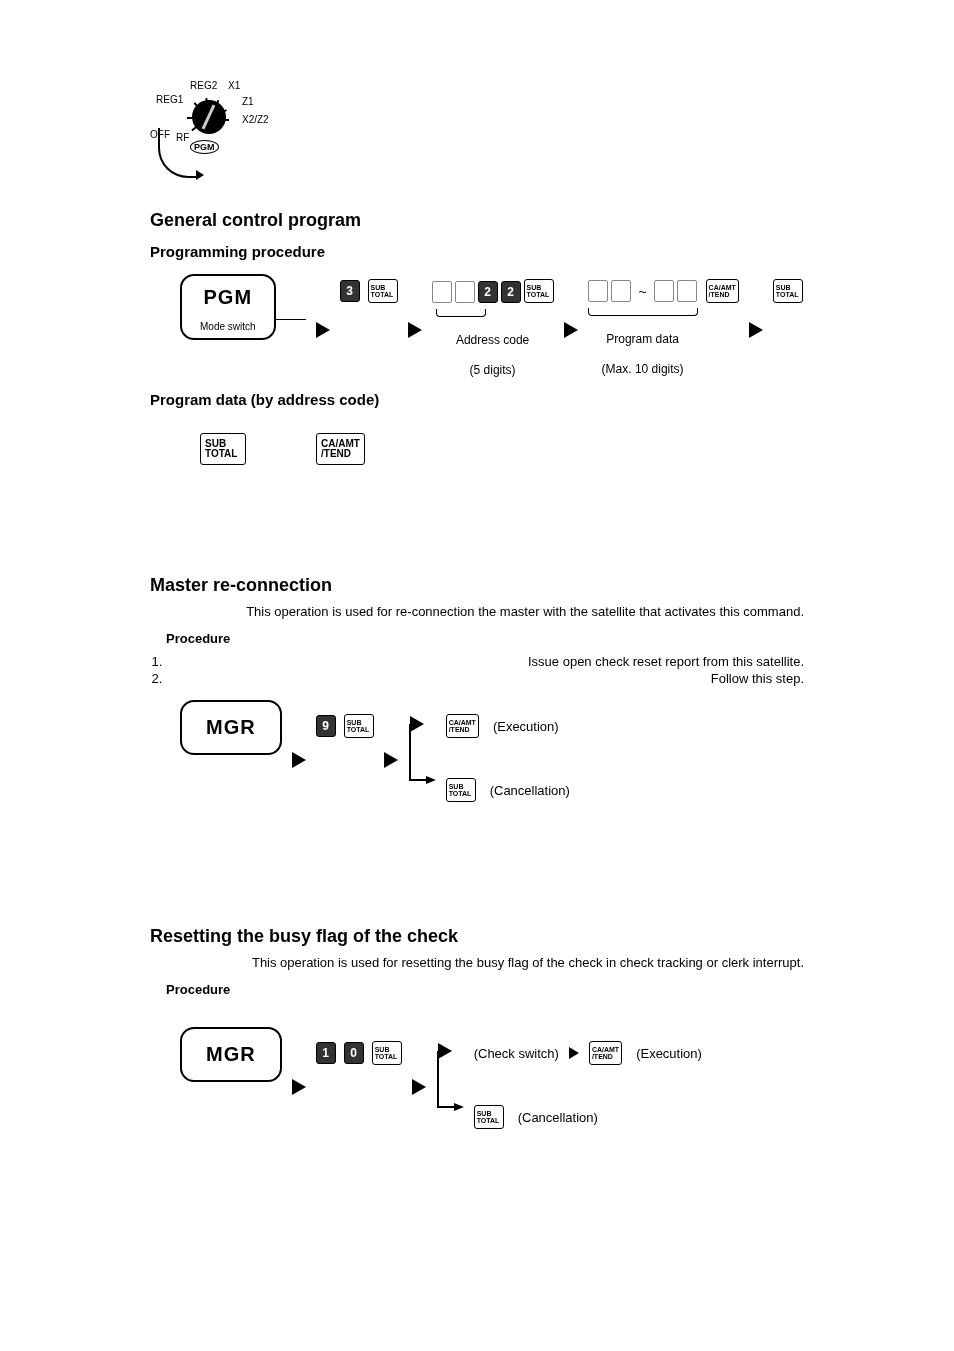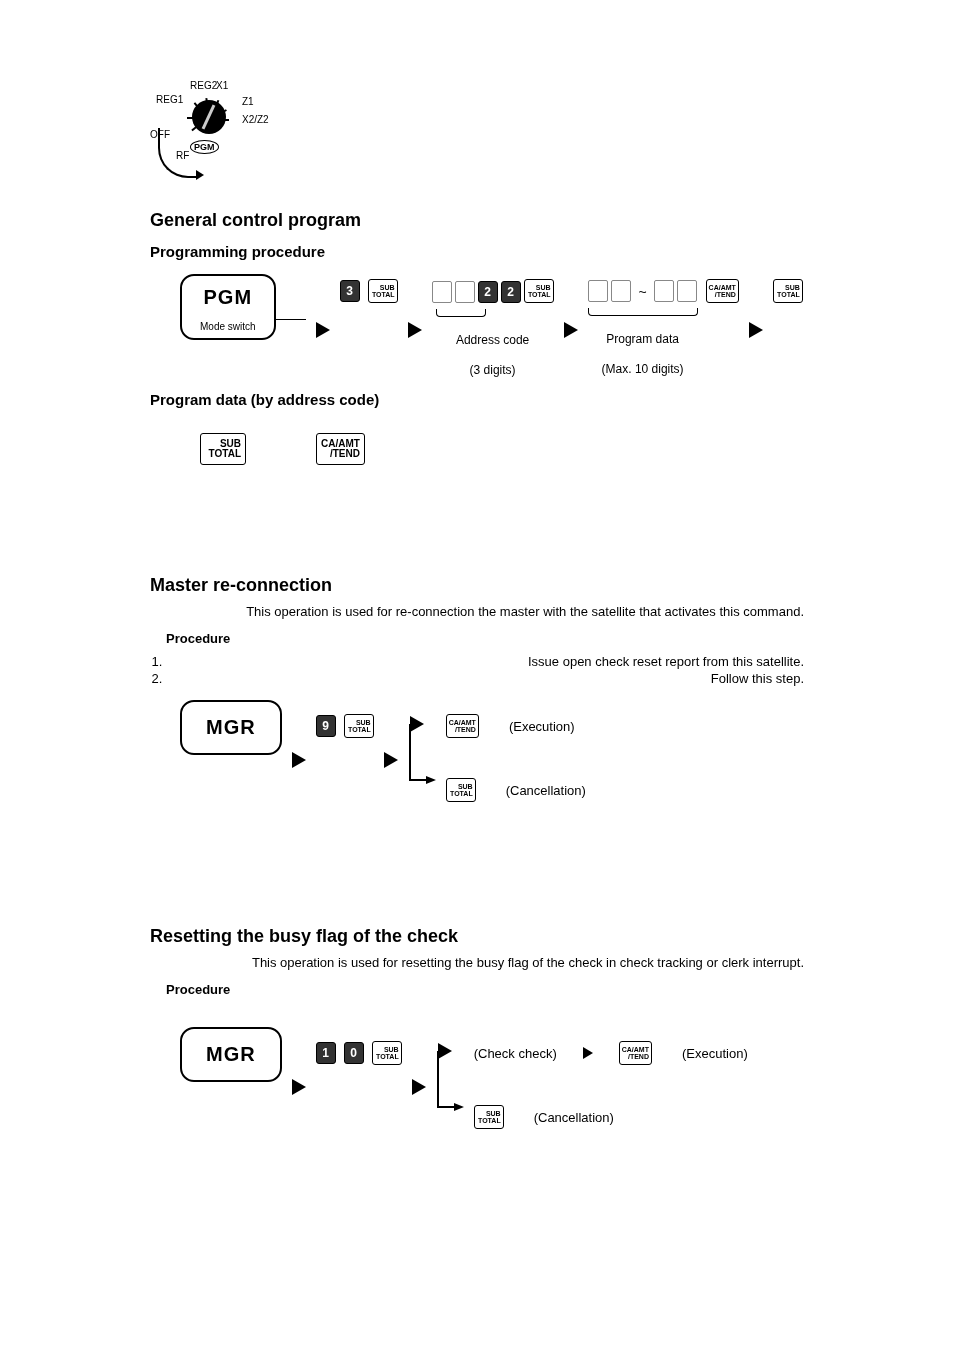--- a/index.html
+++ b/index.html
@@ -27,49 +27,49 @@
   .flow { display:flex; align-items:flex-start; gap:8px; margin:14px 0; flex-wrap:nowrap;}
   .mode-box { border:2px solid #000; border-radius:14px; padding:10px 18px 6px 18px; text-align:center; min-width:90px;}
   .mode-box .big { font-size:20px; font-weight:bold; letter-spacing:1px;}
   .mode-box .small { font-size:10px; display:block; margin-top:12px;}
   .mode-box-line { width:30px; height:1px; background:#000; margin-top:24px;}
 
   .arrow-r { display:inline-block; width:0; height:0; border-left:14px solid #000; border-top:8px solid transparent; border-bottom:8px solid transparent; margin:0 2px; align-self:center; margin-top:8px;}
   .arrow-r-s { display:inline-block; width:0; height:0; border-left:10px solid #000; border-top:6px solid transparent; border-bottom:6px solid transparent; margin:0 2px; align-self:center;}
 
   .numkey { display:inline-flex; align-items:center; justify-content:center; width:20px; height:22px; background:#333; color:#fff; border:1px solid #000; border-radius:3px; font-size:12px; font-weight:bold; margin-top:6px;}
-  .fnkey { display:inline-flex; flex-direction:column; align-items:flex-end; justify-content:center; min-width:30px; height:24px; background:#fff; border:1.5px solid #000; border-radius:3px; font-size:7px; font-weight:bold; line-height:1; padding:1px 2px; margin-top:5px;}
+  .fnkey { display:inline-flex; flex-direction:column; align-items:flex-start; justify-content:center; min-width:30px; height:24px; background:#fff; border:1.5px solid #000; border-radius:3px; font-size:7px; font-weight:bold; line-height:1; padding:1px 2px; margin-top:5px;}
   .fnkey-lg { min-width:46px; height:32px; font-size:10px; padding:2px 4px;}
   .blank { display:inline-block; width:20px; height:22px; border:1px solid #888; border-radius:2px; margin-top:6px;}
   .tilde { font-size:14px; margin:8px 4px 0 4px;}
 
   .col { display:flex; flex-direction:column; align-items:center; gap:2px;}
   .brace { width:100%; height:8px; border:1px solid #000; border-top:none; border-radius:0 0 4px 4px; margin-top:4px;}
   .under-lbl { font-size:12px; text-align:center; margin-top:14px;}
-  .branch-row { display:flex; align-items:center; gap:24px; }
+  .branch-row { display:flex; align-items:center; gap:8px; }
   .branch-label { font-size:13px; margin-left:6px;}
 
   .key-row-alone { display:flex; gap:70px; margin:20px 0 0 50px;}
 
   .section-gap { height:90px;}
   .indent { margin-left:16px;}
 
   .svg-branch { flex-shrink:0; }
 </style>
 </head>
 <body>
 
 <div class="mode-dial-wrap">
   <div class="dial-lbl" style="left:40px; top:0;">REG2</div>
-  <div class="dial-lbl" style="left:66px; top:0;">X1</div>
+  <div class="dial-lbl" style="left:78px; top:0;">X1</div>
   <div class="dial-lbl" style="left:6px; top:14px;">REG1</div>
   <div class="dial-lbl" style="left:92px; top:16px;">Z1</div>
   <div class="dial-lbl" style="left:0px; top:49px;">OFF</div>
   <div class="dial-lbl" style="left:92px; top:34px;">X2/Z2</div>
-  <div class="dial-lbl" style="left:14px; top:70px;padding-left:12px;">RF</div>
+  <div class="dial-lbl" style="left:14px; top:52px;padding-left:12px;">RF</div>
   <div class="dial-circle">
     <div class="tick" style="left:4px; top:2px; transform:rotate(-40deg);"></div>
     <div class="tick" style="left:14px; top:-2px; transform:rotate(-10deg);"></div>
     <div class="tick" style="left:24px; top:0px; transform:rotate(20deg);"></div>
     <div class="tick" style="left:30px; top:8px; transform:rotate(60deg);"></div>
     <div class="tick" style="left:-2px; top:14px; transform:rotate(-90deg);"></div>
     <div class="tick" style="left:32px; top:16px; transform:rotate(90deg);"></div>
     <div class="tick" style="left:2px; top:24px; transform:rotate(-130deg);"></div>
     <div style="position:absolute; left:15px; top:4px; width:3px; height:26px; background:#ccc; transform:rotate(25deg);"></div>
   </div>
@@ -102,21 +102,21 @@
       <span class="blank"></span>
       <span class="numkey">2</span>
       <span class="numkey">2</span>
       <span class="fnkey">
         <span>SUB</span>
           <span>TOTAL</span>
       </span>
     </div>
     <div class="brace" style="width:50px; align-self:flex-start; margin-left:4px;"></div>
     <div class="under-lbl">Address code</div>
-    <div class="under-lbl">(3 digits)</div>
+    <div class="under-lbl">(5 digits)</div>
   </div>
 
   <span class="arrow-r"></span>
 
   <div class="col">
     <div style="display:flex; gap:3px; align-items:center;">
       <span class="blank"></span>
       <span class="blank"></span>
       <span class="tilde">~</span>
       <span class="blank"></span>
@@ -216,21 +216,21 @@
   <span class="arrow-r" style="margin-top:18px;"></span>
 
   <svg class="svg-branch" width="30" height="90">
     <path d="M2 24 L2 80 L20 80" stroke="#000" stroke-width="2" fill="none"></path>
     <polygon points="18,76 18,84 28,80" fill="#000"></polygon>
     <polygon points="0,16 14,24 0,32" fill="#000" transform="translate(2,0)"></polygon>
   </svg>
 
   <div style="display:flex; flex-direction:column; gap:40px; margin-top:14px;">
     <div class="branch-row">
-      <span class="branch-label" style="margin-left:0;">(Check check)</span>
+      <span class="branch-label" style="margin-left:0;">(Check switch)</span>
       <span class="arrow-r-s"></span>
       <span class="fnkey" style="margin-top:0;">
         <span>CA/AMT</span>
           <span>/TEND</span>
       </span>
       <span class="branch-label">(Execution)</span>
     </div>
     <div class="branch-row">
       <span class="fnkey" style="margin-top:0;">
         <span>SUB</span>

